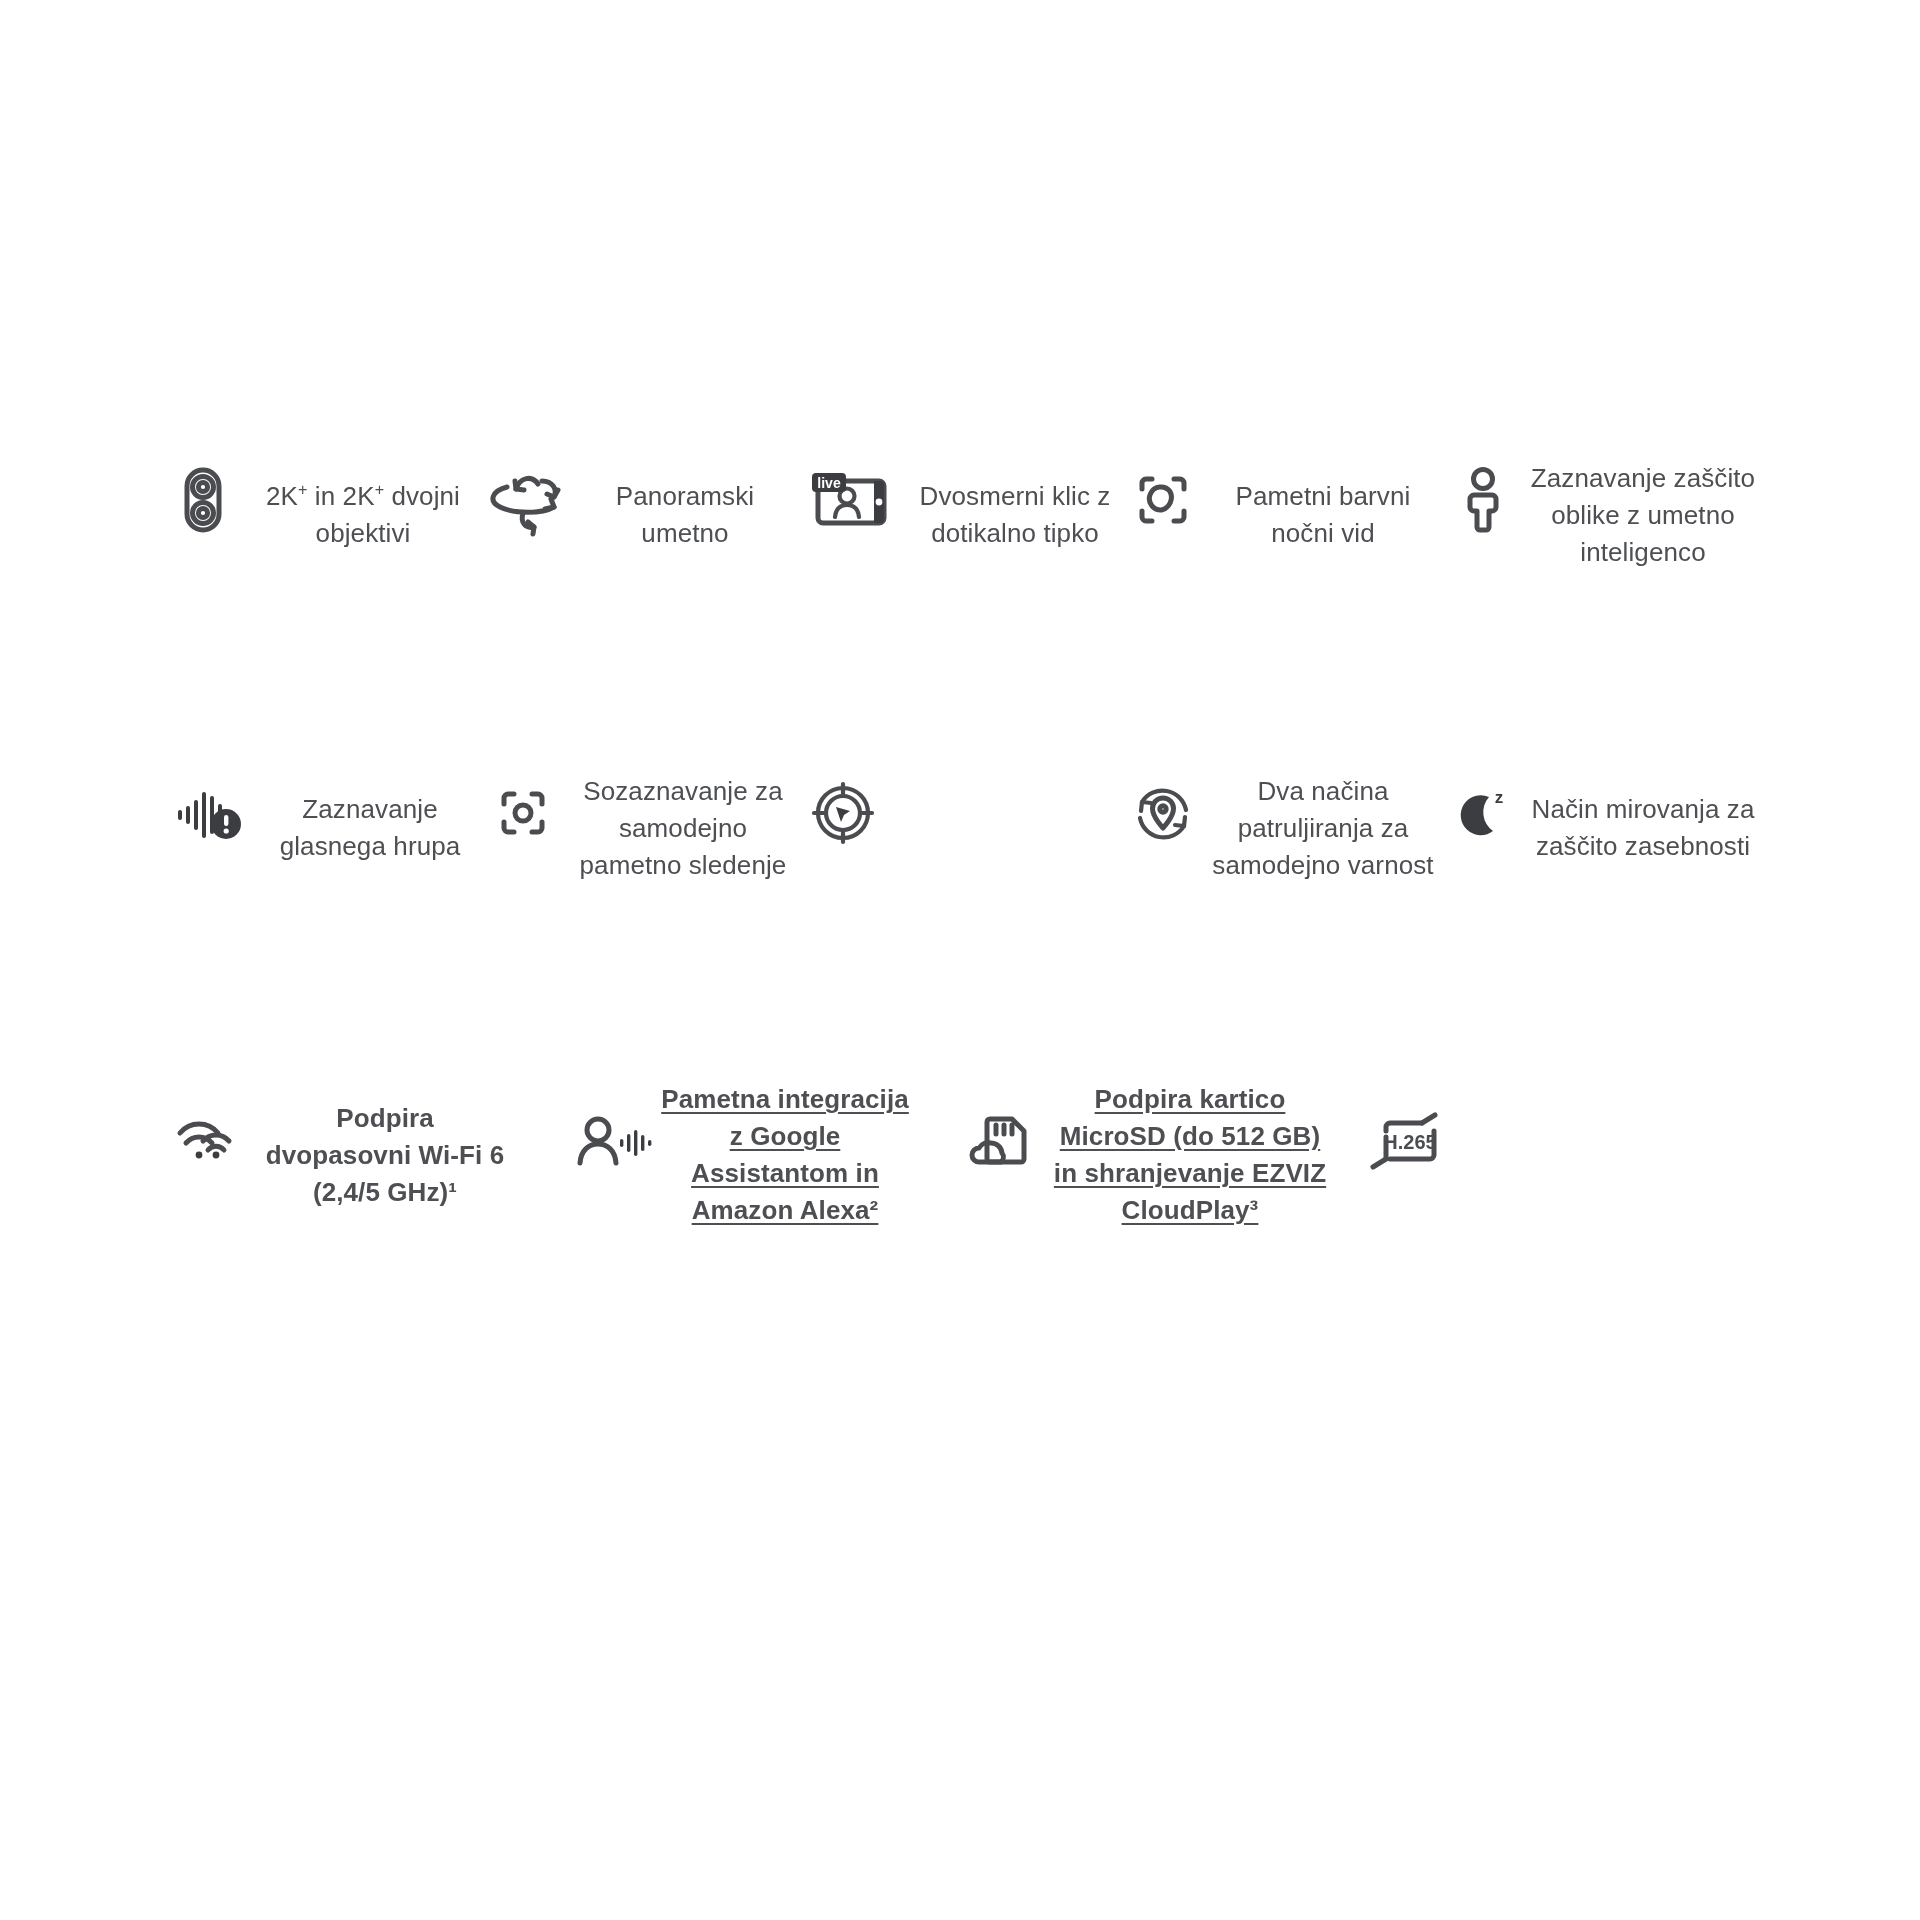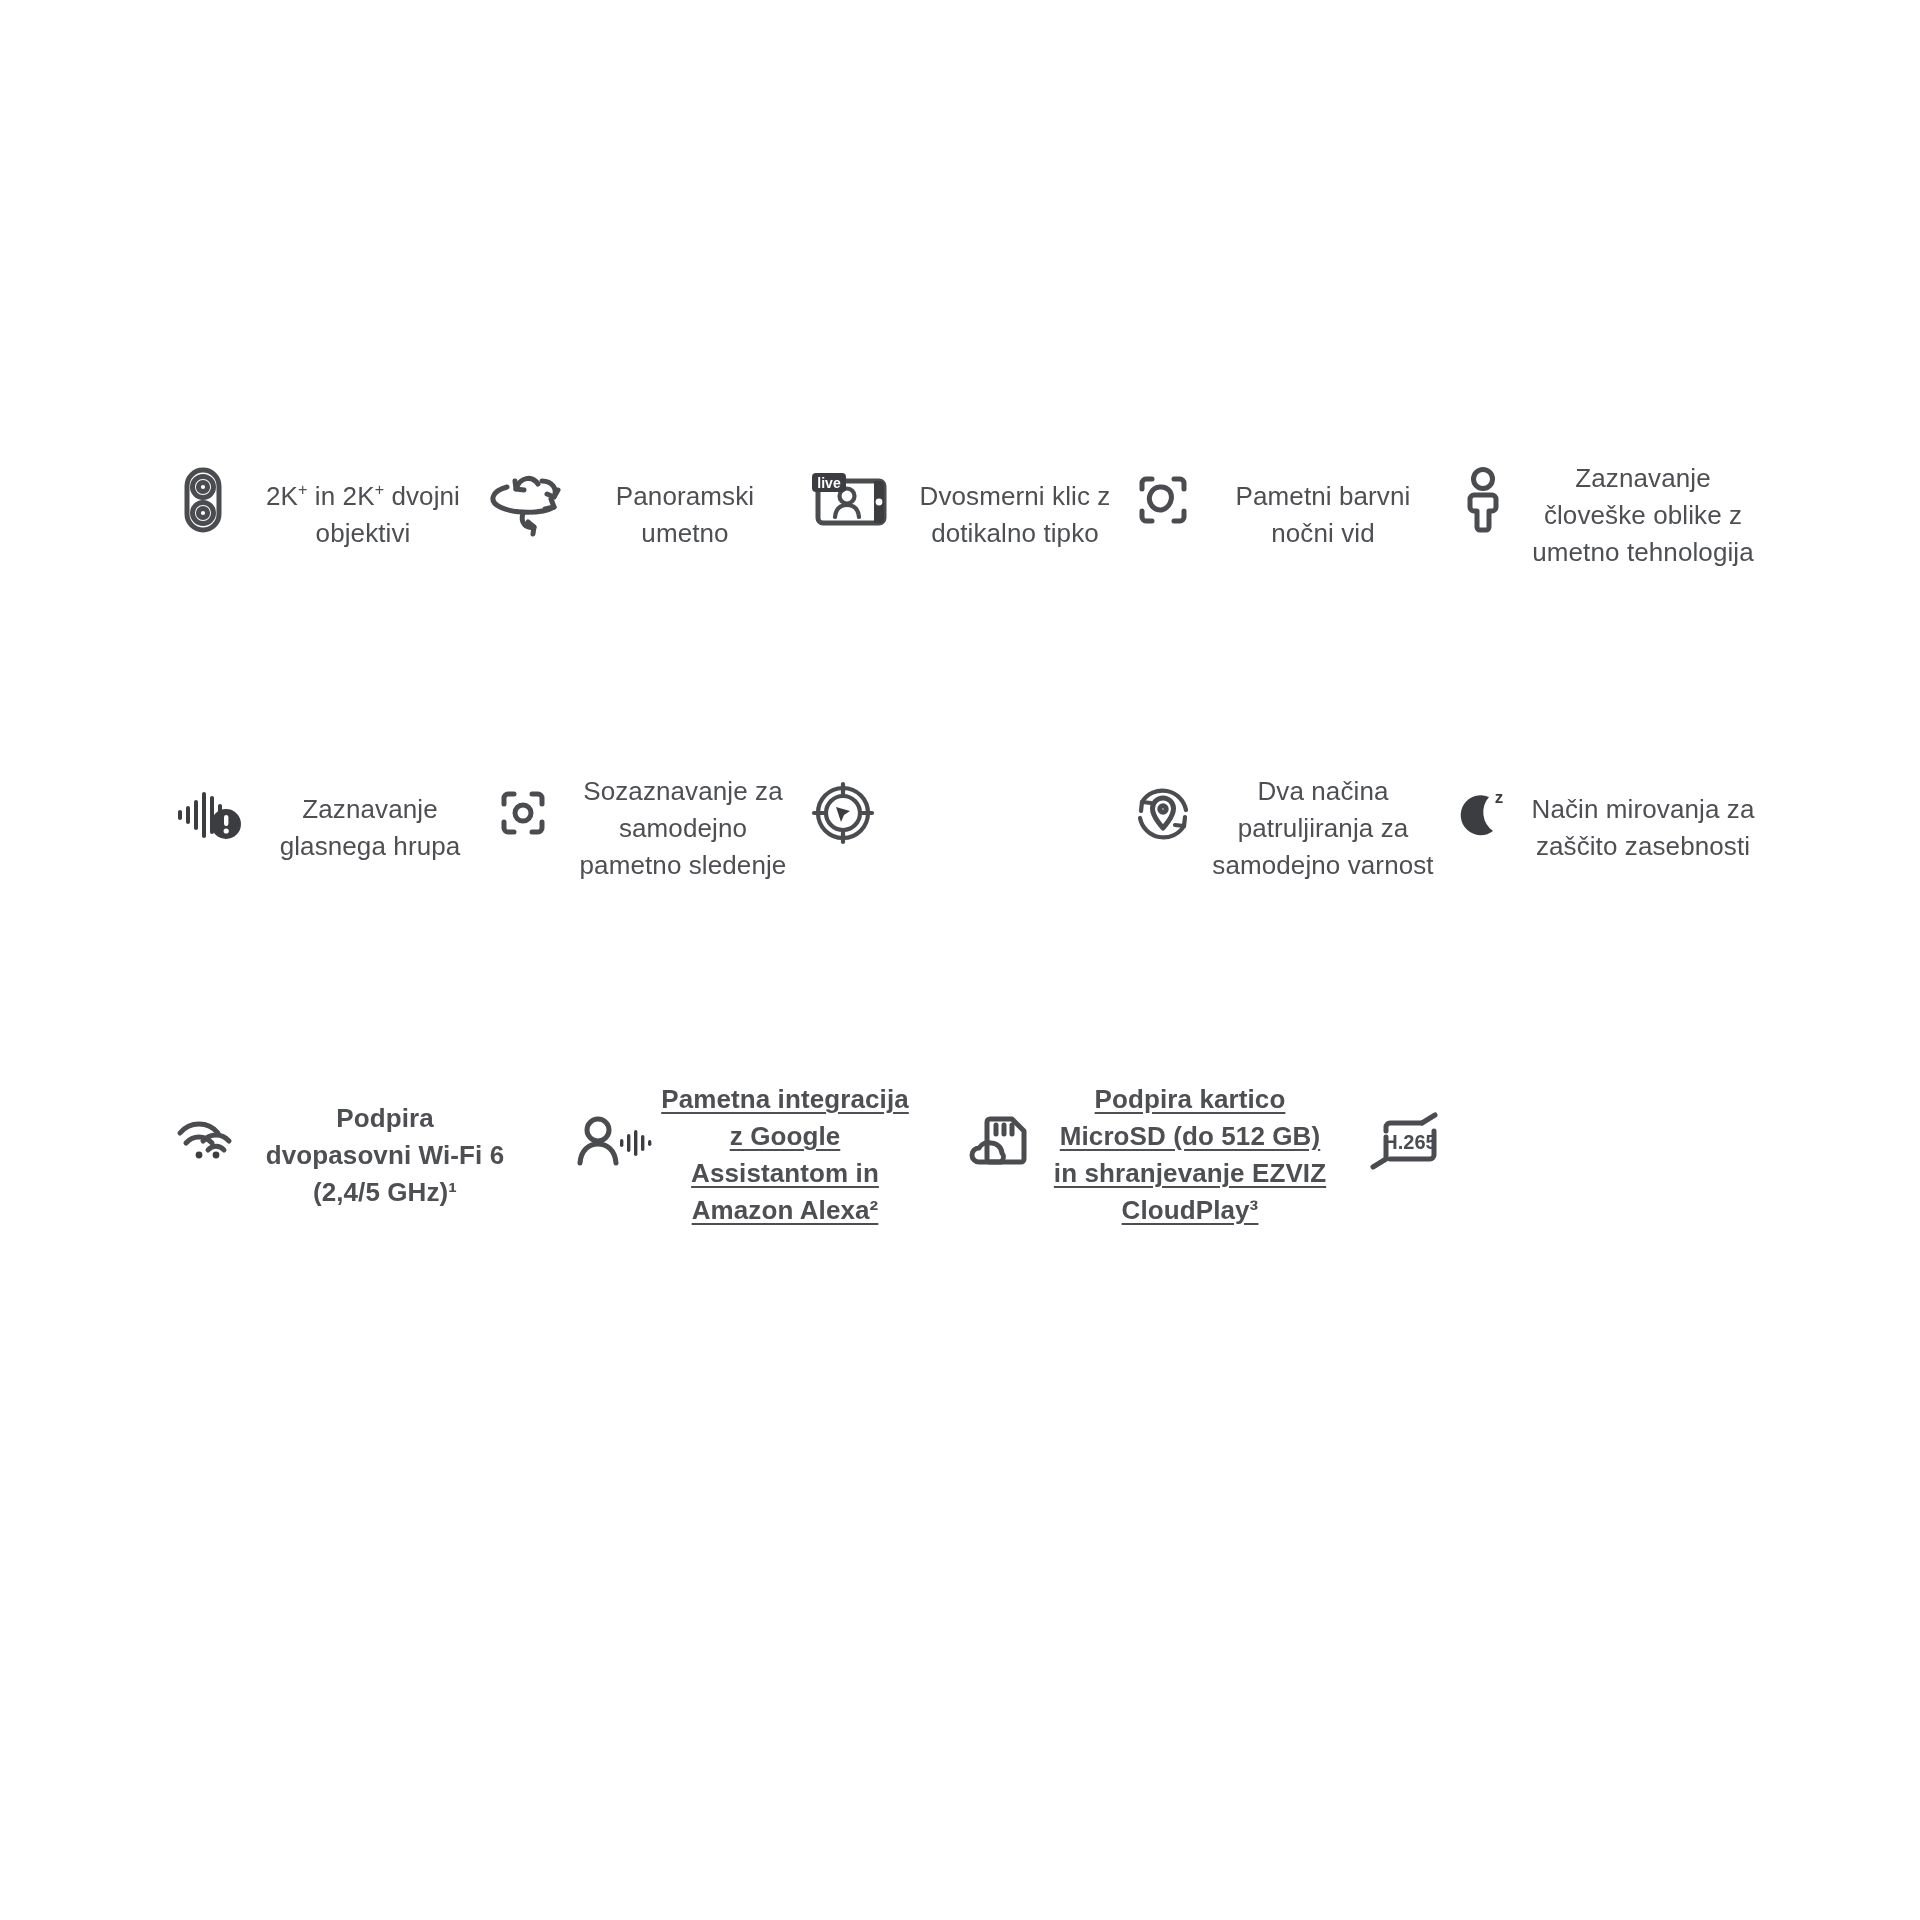--- a/index.html
+++ b/index.html
@@ -133,21 +133,21 @@
         <div class="feature-label">Pametni barvni nočni vid</div>
       </div>
 
       <div class="feature-cell">
         <div class="icon-box">
           <svg width="86" height="86" viewBox="0 0 86 86">
             <circle class="st" cx="43" cy="22" r="9.5"></circle>
             <path class="st" d="M30 42 a4 4 0 0 1 4 -4 h18 a4 4 0 0 1 4 4 v8 a4 4 0 0 1 -4 4 h-3 v16 a3 3 0 0 1 -3 3 h-6 a3 3 0 0 1 -3 -3 v-16 h-3 a4 4 0 0 1 -4 -4 z"></path>
           </svg>
         </div>
-        <div class="feature-label wide-label">Zaznavanje človeške oblike z umetno tehnologija</div>
+        <div class="feature-label wide-label">Zaznavanje zaščito oblike z umetno inteligenco</div>
       </div>
 
     </div>
 
     <div class="row-gap-1"></div>
 
     <div class="grid-row cols-5">
 
       <div class="feature-cell">
         <div class="icon-box">

